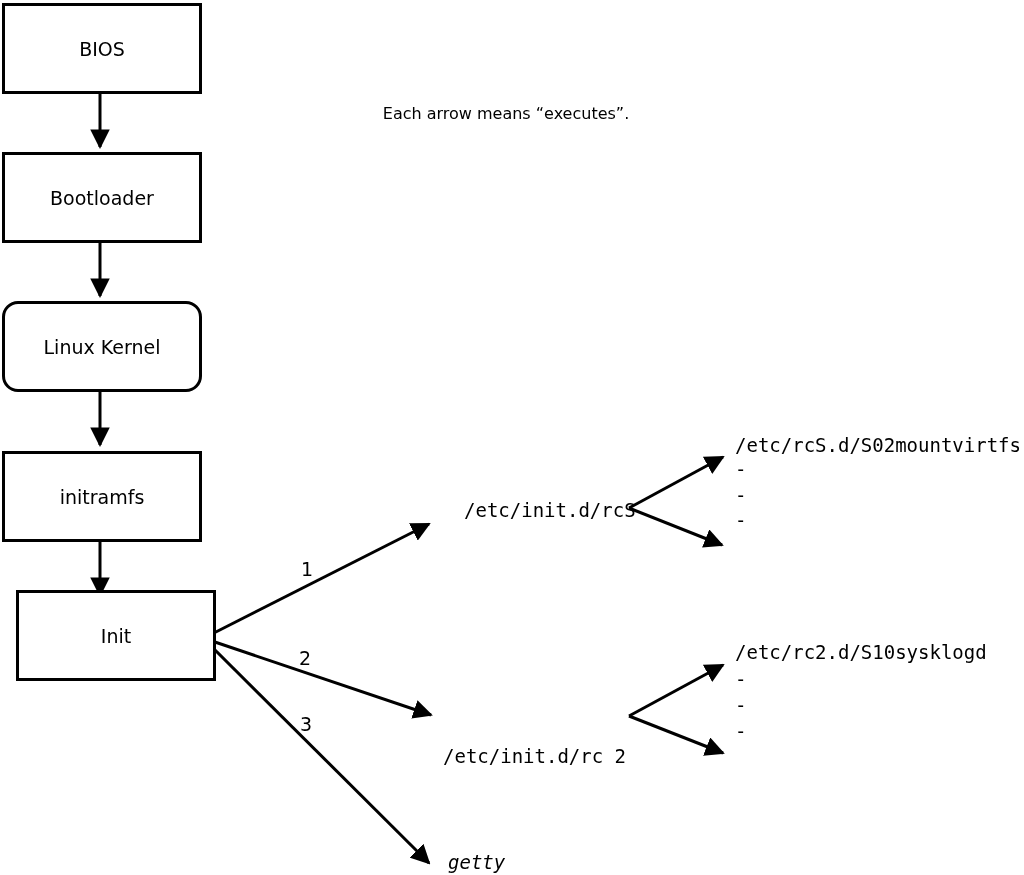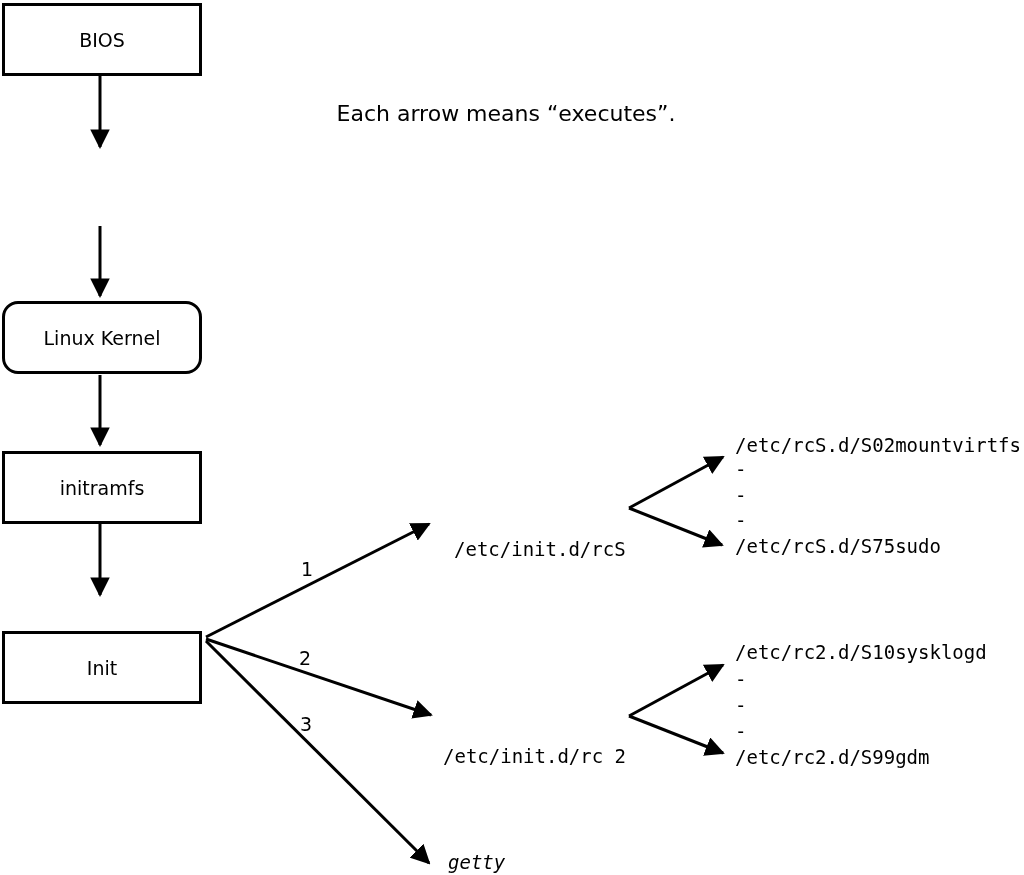--- a/index.html
+++ b/index.html
@@ -20,58 +20,58 @@
     position: absolute;
     left: 0;
     top: 0;
     width: 1024px;
     height: 875px;
   }
   .node-box {
     position: absolute;
     left: 2px;
     width: 200px;
-    height: 73px;
+    height: 91px;
     box-sizing: border-box;
     border: 3px solid #000000;
     background: #ffffff;
     display: flex;
     align-items: center;
     justify-content: center;
     font-size: 19px;
   }
   .box-bios       { top: 3px; }
   .box-bootloader { top: 152px; }
   .box-kernel     { top: 301px; border-radius: 16px; }
   .box-initramfs  { top: 451px; }
-  .box-init       { top: 631px; }
+  .box-init       { top: 590px; margin-left: 14px; }
   .caption {
     position: absolute;
     left: 506px;
     top: 113px;
     transform: translate(-50%, -50%);
-    font-size: 22px;
+    font-size: 16px;
     white-space: pre;
   }
   .edge-num {
     position: absolute;
     transform: translate(-50%, -50%);
     font-size: 19px;
   }
   .num-1 { left: 307px; top: 569px; }
   .num-2 { left: 305px; top: 658px; }
   .num-3 { left: 306px; top: 724px; }
   .mono {
     position: absolute;
     transform: translateY(-50%);
     font-family: "DejaVu Sans Mono", "Liberation Mono", monospace;
     font-size: 19px;
     white-space: pre;
   }
-  .t-rcs       { left: 454px; top: 510px; margin-top: 39px; }
+  .t-rcs       { left: 464px; top: 510px; }
   .t-rc2       { left: 443px; top: 716px; margin-top: 40px; }
   .t-getty     { left: 448px; top: 862px; font-style: italic; }
   .t-rcs-first { left: 735px; top: 445px; }
   .t-rcs-d1    { left: 735px; top: 469px; }
   .t-rcs-d2    { left: 735px; top: 495px; }
   .t-rcs-d3    { left: 735px; top: 520px; }
   .t-rcs-last  { left: 735px; top: 546px; }
   .t-rc2-first { left: 735px; top: 652px; }
   .t-rc2-d1    { left: 735px; top: 679px; }
   .t-rc2-d2    { left: 735px; top: 705px; }
@@ -106,20 +106,23 @@
       <line x1="629" y1="716" x2="723" y2="665" marker-end="url(#ah)"></line>
       <line x1="629" y1="716" x2="723" y2="753" marker-end="url(#ah)"></line>
     </g>
   </svg>
 
   <div class="caption">Each arrow means “executes”.</div>
 
   <div class="node-box box-bios">
     <span>BIOS</span>
   </div>
+  <div class="node-box box-bootloader">
+    <span>Bootloader</span>
+  </div>
   <div class="node-box box-kernel">
     <span>Linux Kernel</span>
   </div>
   <div class="node-box box-initramfs">
     <span>initramfs</span>
   </div>
   <div class="node-box box-init">
     <span>Init</span>
   </div>
 
@@ -128,21 +131,19 @@
   <div class="edge-num num-3">3</div>
 
   <div class="mono t-rcs">/etc/init.d/rcS</div>
   <div class="mono t-rc2">/etc/init.d/rc 2</div>
   <div class="mono t-getty">getty</div>
 
   <div class="mono t-rcs-first">/etc/rcS.d/S02mountvirtfs</div>
   <div class="mono t-rcs-d1">-</div>
   <div class="mono t-rcs-d2">-</div>
   <div class="mono t-rcs-d3">-</div>
-  <div class="mono t-rcs-last">/etc/rcS.d/S75sudo</div>
 
   <div class="mono t-rc2-first">/etc/rc2.d/S10sysklogd</div>
   <div class="mono t-rc2-d1">-</div>
   <div class="mono t-rc2-d2">-</div>
   <div class="mono t-rc2-d3">-</div>
-  <div class="mono t-rc2-last">/etc/rc2.d/S99gdm</div>
 
 </div>
 
 </body></html>

